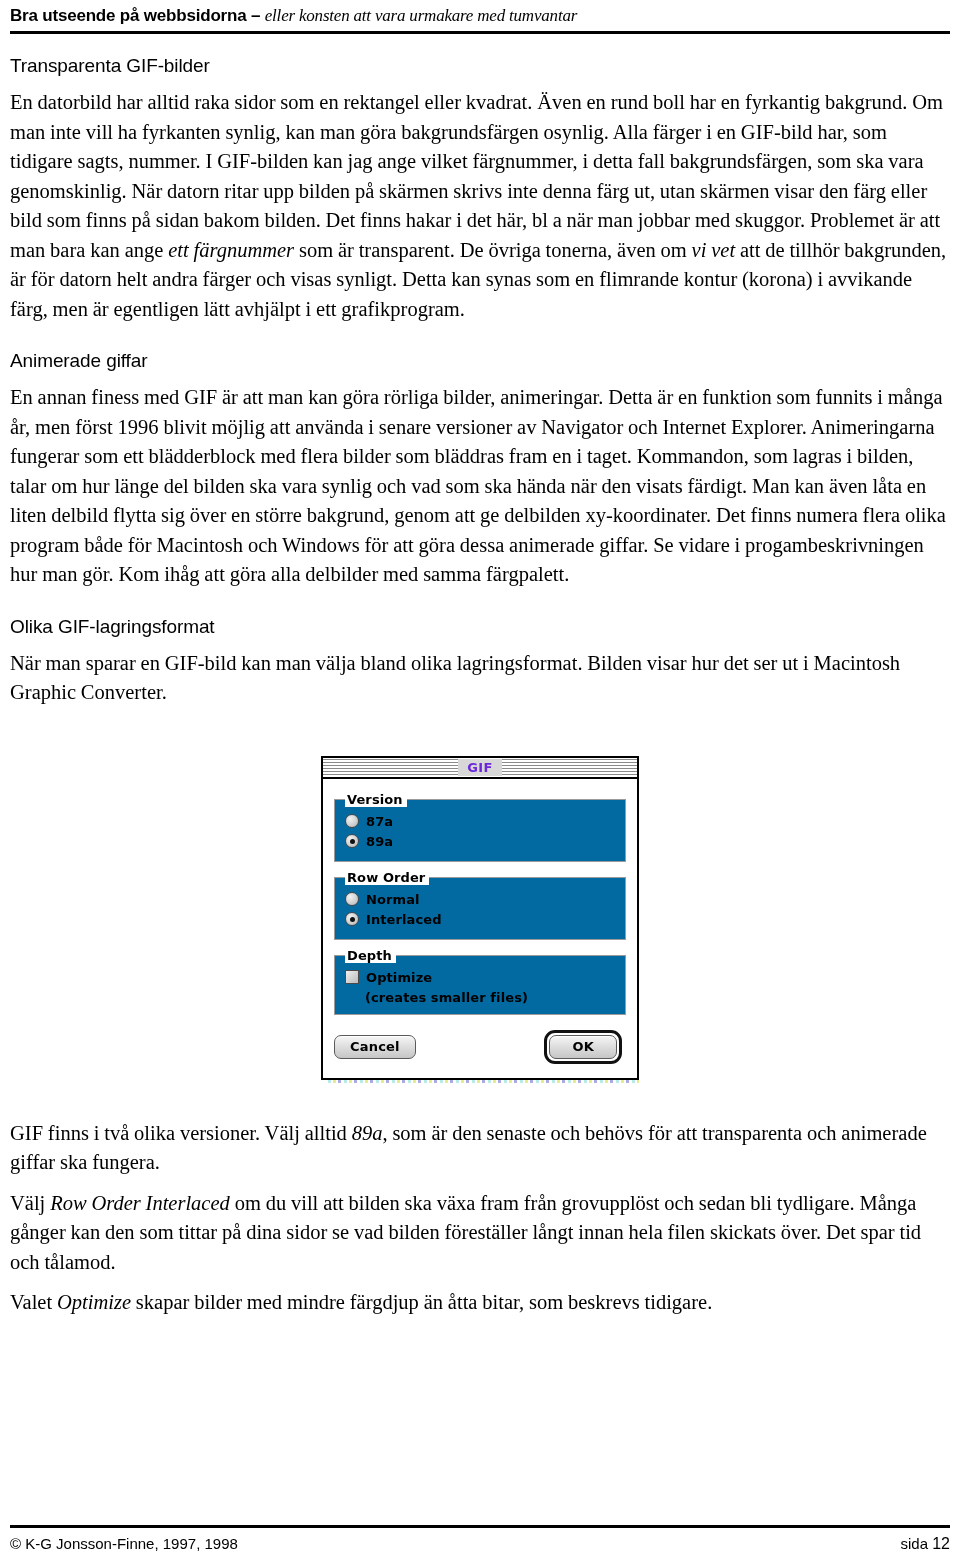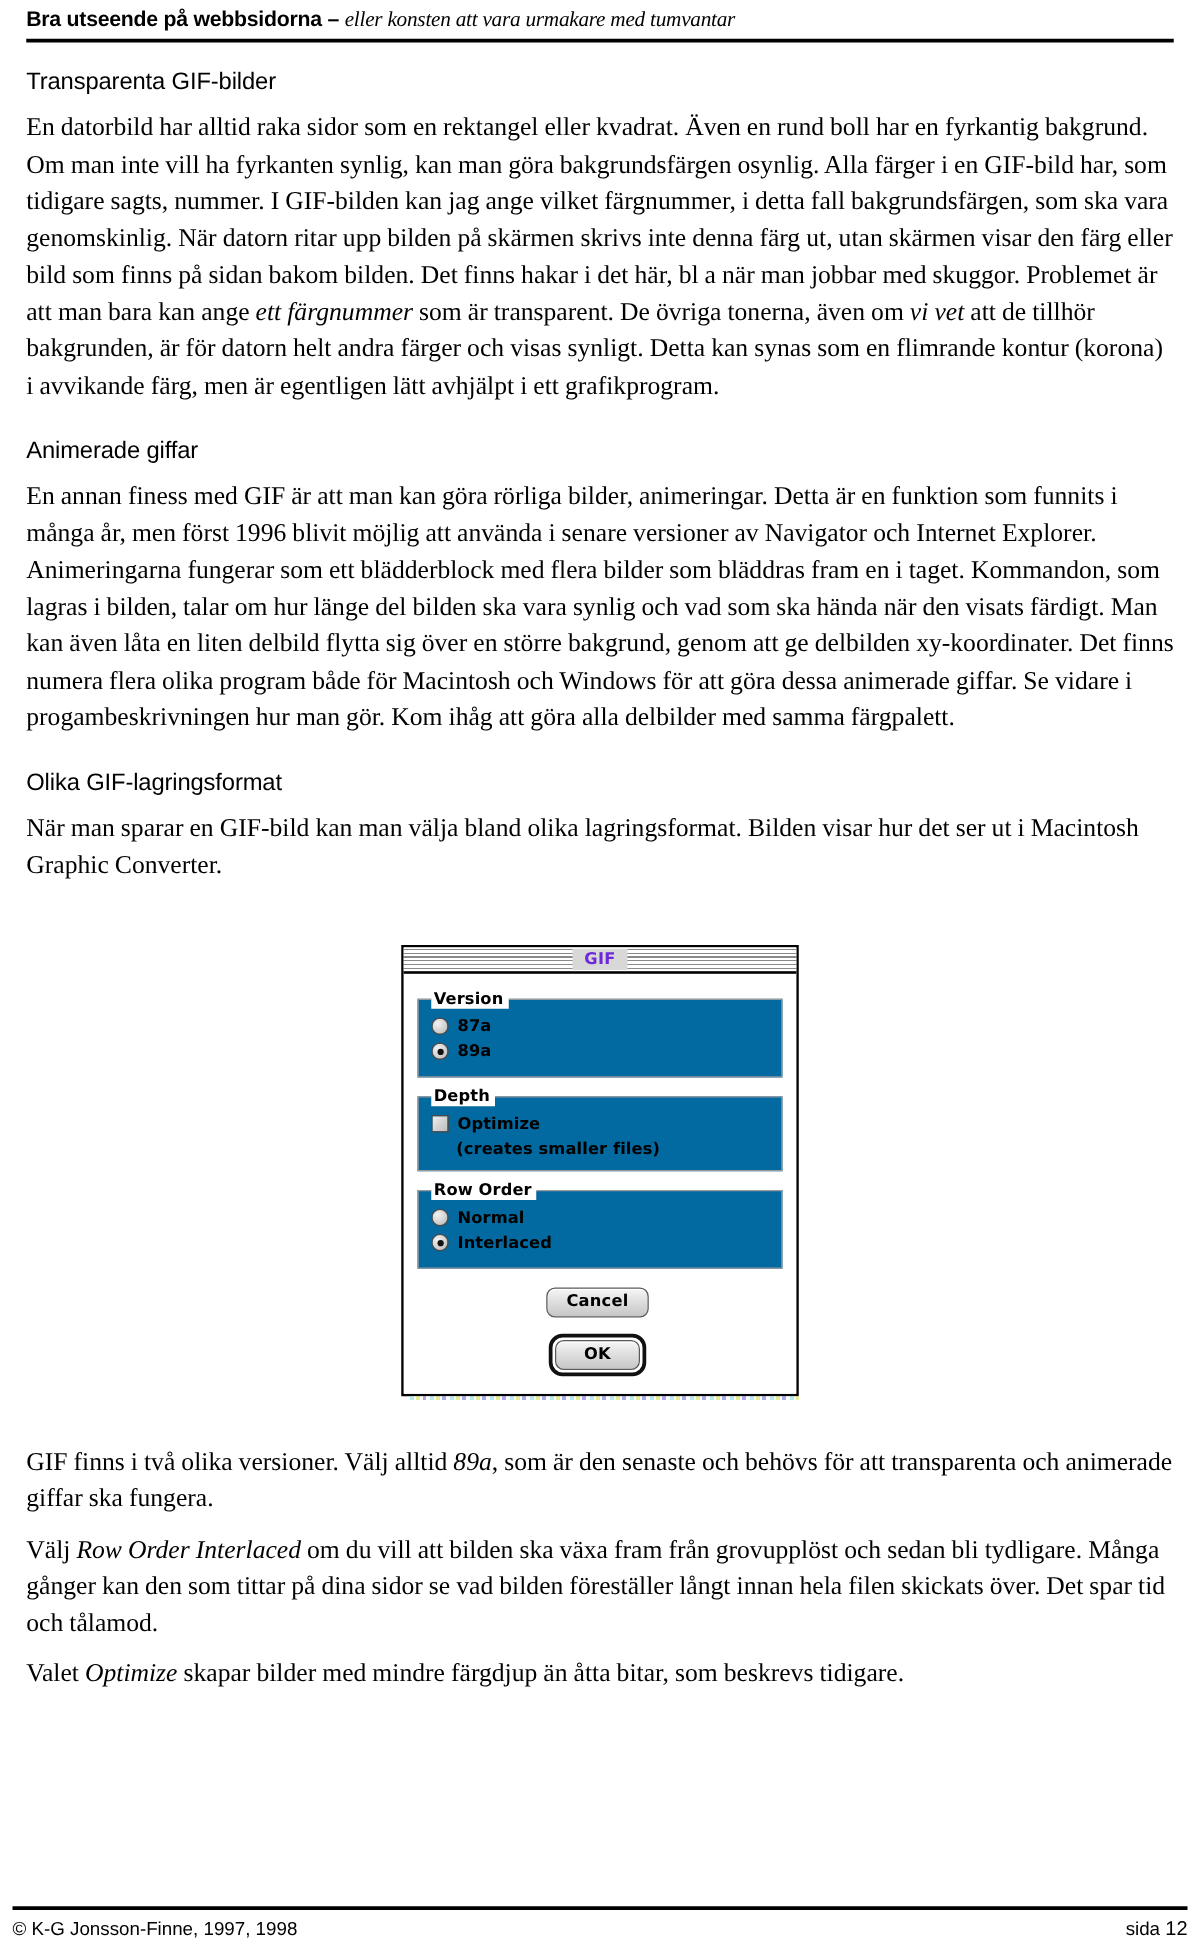--- a/index.html
+++ b/index.html
@@ -14,21 +14,21 @@
     font-family: "Liberation Serif", "DejaVu Serif", serif;
     color: #000000;
     overflow: hidden;
   }
 
   .page {
     position: relative;
     width: 960px;
     height: 1563px;
     box-sizing: border-box;
-    padding: 0 21px;
+    padding: 0 10px;
   }
 
   
   .running-header {
     font-family: "Liberation Sans", "DejaVu Sans", sans-serif;
     font-size: 17px;
     font-weight: bold;
     padding-top: 6px;
     padding-bottom: 3px;
     white-space: nowrap;
@@ -209,21 +209,20 @@
     flex: 0 0 auto;
   }
 
   
   .button-row {
     display: flex;
     justify-content: space-between;
     align-items: center;
     gap: 13px;
     padding: 7px 4px 3px 0;
-    flex-direction: column;
   }
   .mac-button {
     font-family: "DejaVu Sans", "Liberation Sans", sans-serif;
     font-size: 13px;
     font-weight: bold;
     color: #000;
     background: linear-gradient(to bottom, #f6f6f6 0%, #e2e2e2 40%, #c6c6c6 100%);
     border: 1px solid #5a5a5a;
     border-radius: 7px;
     padding: 3px 15px 4px 15px;
@@ -326,38 +325,38 @@
               <span class="radio"></span>
               <span class="opt-label">87a</span>
             </div>
             <div class="opt-row">
               <span class="radio checked"></span>
               <span class="opt-label">89a</span>
             </div>
           </fieldset>
 
           <fieldset class="group">
+            <legend>Row Order</legend>
+            <div class="opt-row">
+              <span class="radio"></span>
+              <span class="opt-label">Normal</span>
+            </div>
+            <div class="opt-row">
+              <span class="radio checked"></span>
+              <span class="opt-label">Interlaced</span>
+            </div>
+          </fieldset>
+
+          <fieldset class="group">
             <legend>Depth</legend>
             <div class="opt-row">
               <span class="checkbox"></span>
               <span class="opt-label">Optimize</span>
             </div>
             <div class="sub-note">(creates smaller files)</div>
-          </fieldset>
-
-          <fieldset class="group">
-            <legend>Row Order</legend>
-            <div class="opt-row">
-              <span class="radio"></span>
-              <span class="opt-label">Normal</span>
-            </div>
-            <div class="opt-row">
-              <span class="radio checked"></span>
-              <span class="opt-label">Interlaced</span>
-            </div>
           </fieldset>
 
           <div class="button-row">
             <button class="mac-button">Cancel</button>
             <span class="default-ring">
               <button class="mac-button">OK</button>
             </span>
           </div>
 
         </div>

